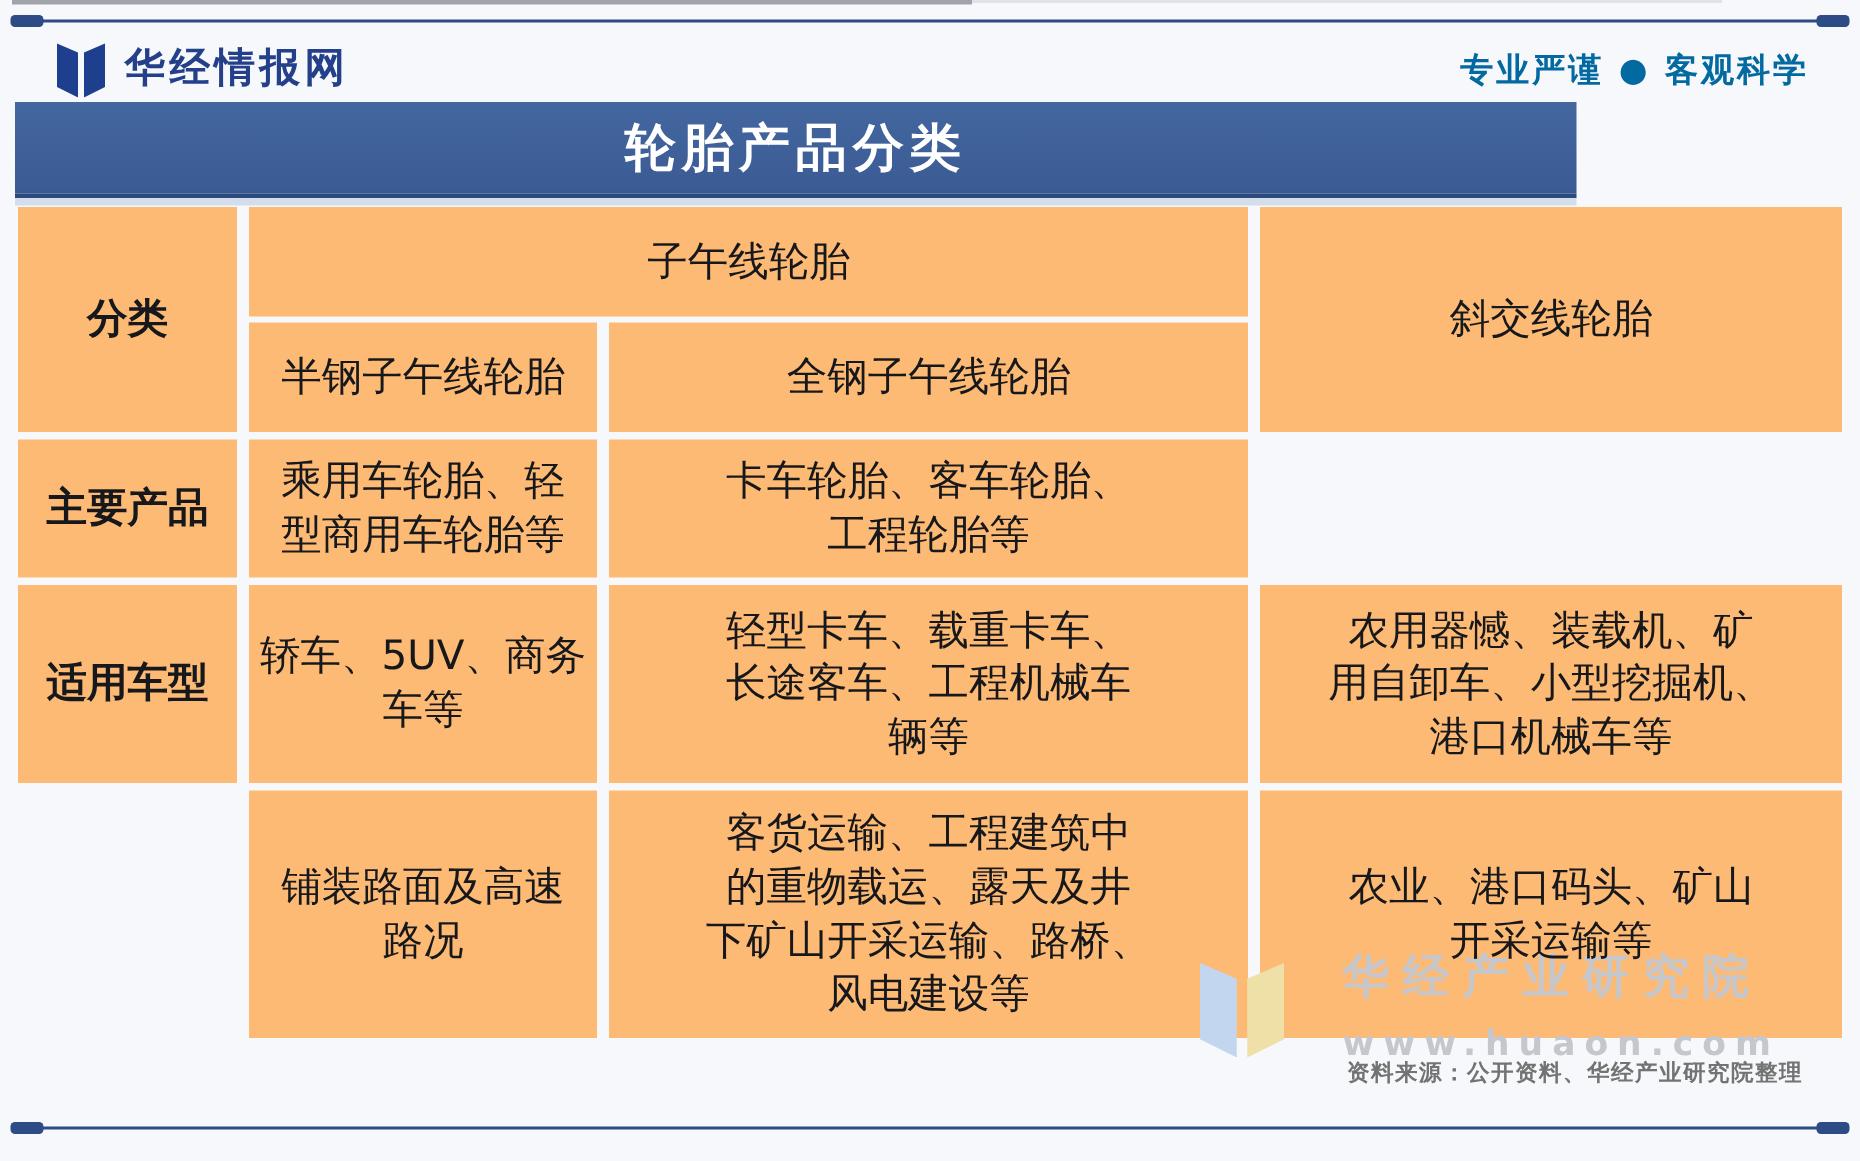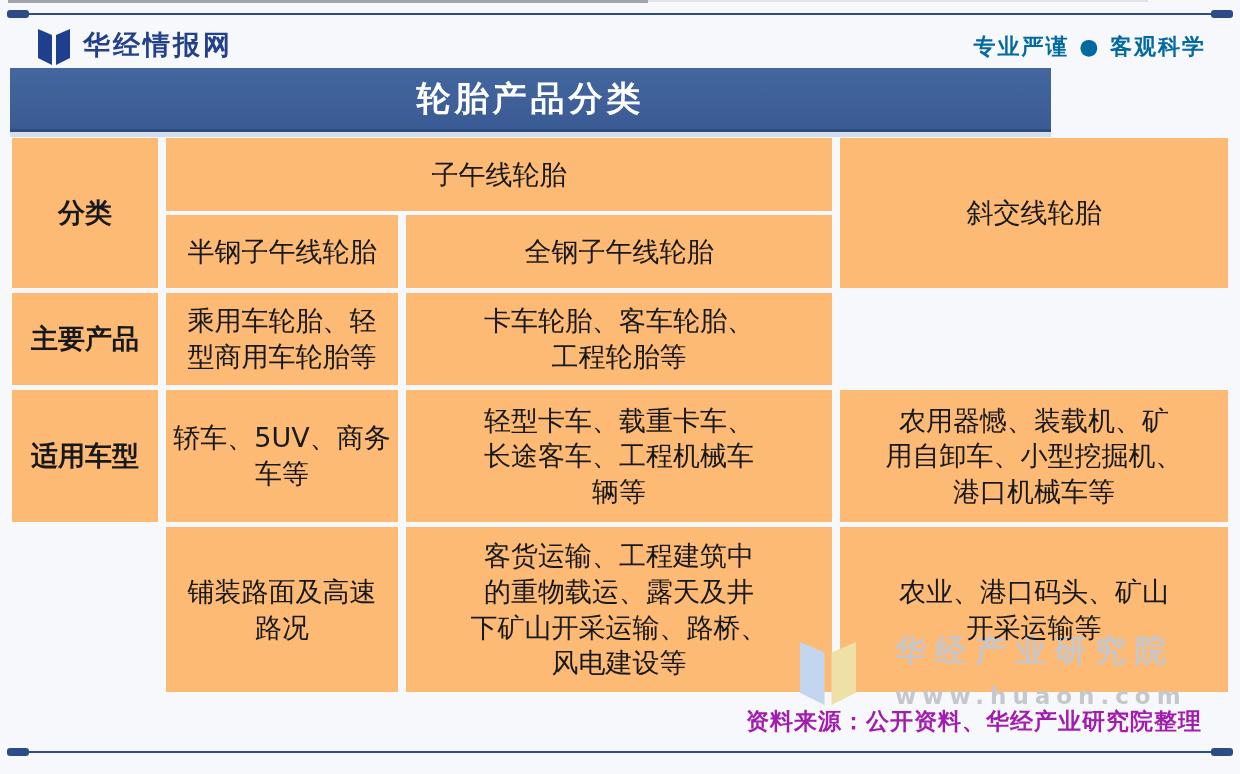--- a/index.html
+++ b/index.html
@@ -64,21 +64,21 @@
   .r1 { top:155px; height:92px;  }
   .r2 { top:252px; height:132px; }
   .r3 { top:389px; height:165px; }
 
   
   .watermark { position:absolute; left:796px; top:630px; z-index:1; display:flex; align-items:center; gap:35px; pointer-events:none; }
   .wm-text .wm-name { font-size:31px; color:#c6c7cc; letter-spacing:9px; font-weight:600; }
   .wm-text .wm-url  { margin-top:11px; font-size:23px; color:#c6c7cc; letter-spacing:6px; font-weight:700; }
 
   
-  .source { position:absolute; right:38px; top:706px; font-size:23px; font-weight:700; color:#a21caf; letter-spacing:1px; z-index:2; }
+  .source { position:absolute; right:38px; top:706px; font-size:15px; font-weight:700; color:#737373; letter-spacing:1px; z-index:2; }
 </style>
 </head>
 <body>
 
 <div class="top-artifact"></div>
 <div class="top-artifact2"></div>
 <div class="rule rule-top"></div>
 
 <div class="brand">
   <svg width="36" height="40" viewBox="0 0 36 40" aria-hidden="true">

